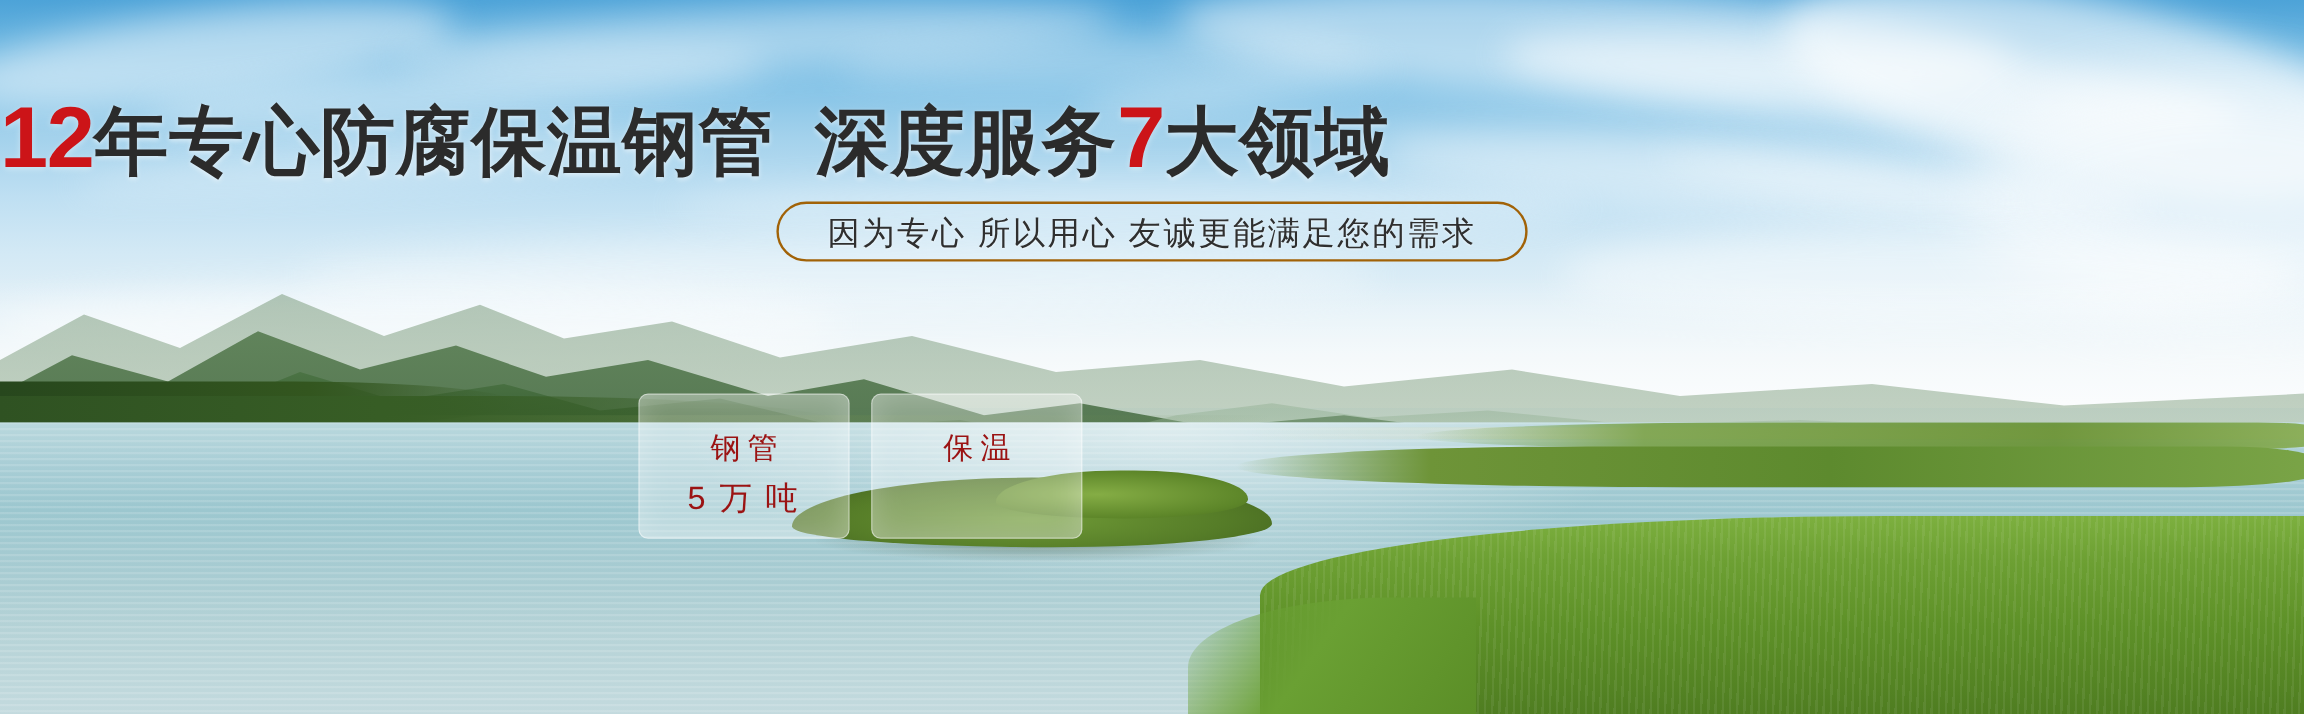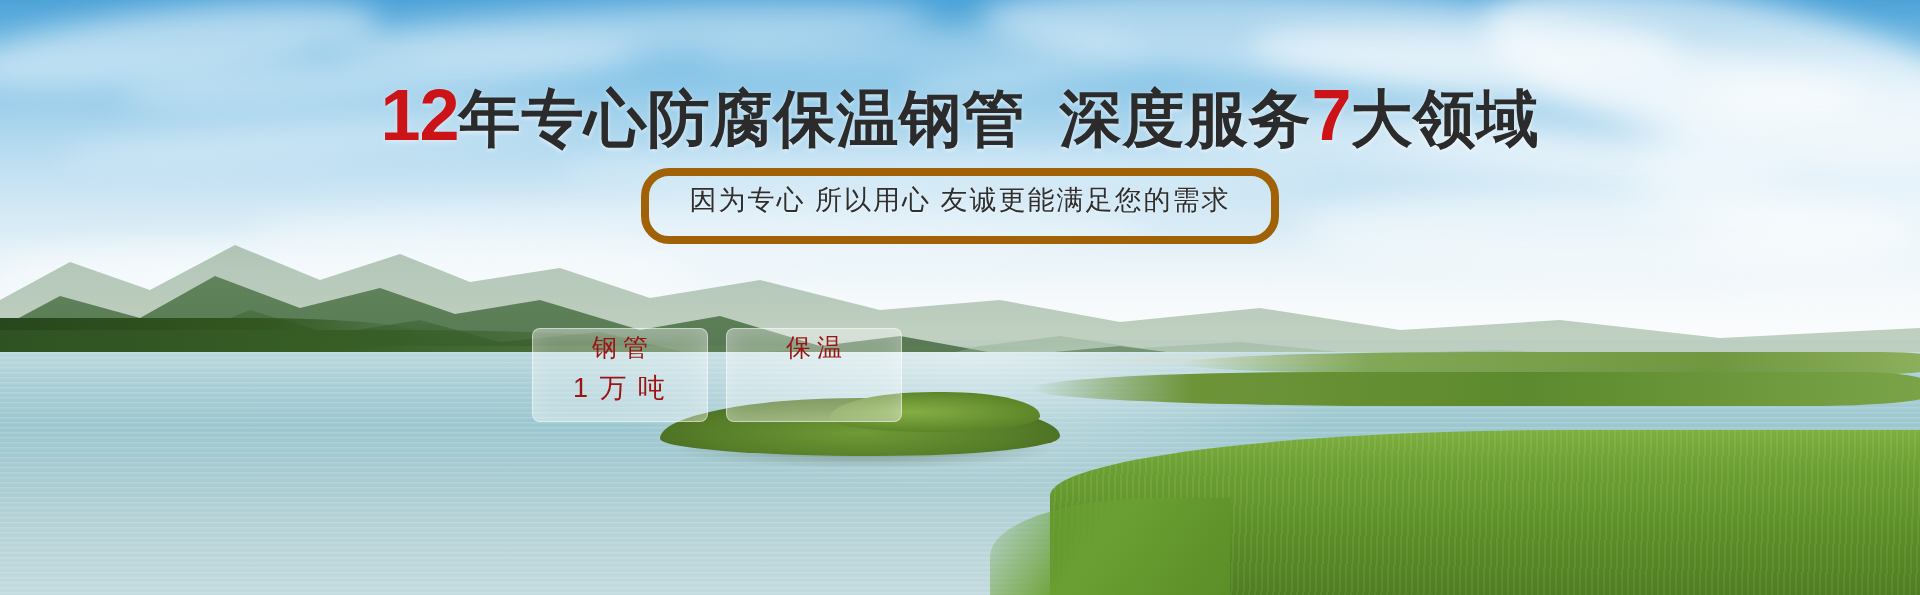--- a/index.html
+++ b/index.html
@@ -144,61 +144,61 @@
   }
   .far-shore{
     position:absolute;left:0;top:346px;width:1060px;height:12px;
     background:linear-gradient(to right,#4a6b35,#6a8a52 40%,rgba(180,200,180,0) 100%);
     opacity:.55;
   }
 
   
   .headline{
     position:absolute;left:0;top:82px;width:1920px;
-    text-align:center;
+    text-align:left;
     font-size:62px;line-height:66px;
     font-weight:bold;
     letter-spacing:1px;
     white-space:nowrap;
     color:#2b2b2b;
     text-shadow:0 2px 4px rgba(255,255,255,.55);
   }
   .headline .num{
     color:#cc1418;
     font-size:72px;
     letter-spacing:-1px;
     text-shadow:0 2px 5px rgba(255,255,255,.4);
   }
   .headline .gap{display:inline-block;width:34px;}
 
   .pill-wrap{
     position:absolute;left:0;top:168px;width:1920px;text-align:center;
   }
   .pill{
     display:inline-block;
-    padding:9px 40px 21px;
-    border:8px solid #a16207;
+    padding:9px 40px 7px;
+    border:2px solid #a16207;
     border-radius:28px;
     font-size:27px;
     line-height:30px;
     letter-spacing:2px;
     color:#2f2f2f;
     white-space:nowrap;
     text-shadow:0 1px 2px rgba(255,255,255,.6);
   }
 
   
   .cards{
     position:absolute;left:532px;top:328px;
     display:flex;
     gap:18px;
   }
   .card{
     width:154px;
-    padding:4px 10px 18px;
+    padding:31px 10px 18px;
     border-radius:8px;
     background:rgba(255,255,255,.30);
     border:1px solid rgba(255,255,255,.55);
     box-shadow:inset 0 0 26px rgba(255,255,255,.25);
     text-align:center;
     color:#9b1313;
   }
   .card .ttl{
     font-size:25px;line-height:28px;letter-spacing:6px;
     padding-left:6px;
@@ -291,21 +291,21 @@
   <div class="headline"><span class="num">12</span><span>年专心防腐保温钢管</span><span class="gap"></span><span>深度服务</span><span class="num">7</span><span>大领域</span></div>
 
   <div class="pill-wrap">
     <div class="pill">因为专心 所以用心  友诚更能满足您的需求</div>
   </div>
 
   <div class="cards">
 
     <div class="card">
       <div class="ttl">钢管</div>
-      <div class="val"><span>1 万 吨</span></div>
+      <div class="val"><span>5 万 吨</span></div>
     </div>
 
 
     <div class="card">
       <div class="ttl">保温</div>
     </div>
 
   </div>
 
 </div>

